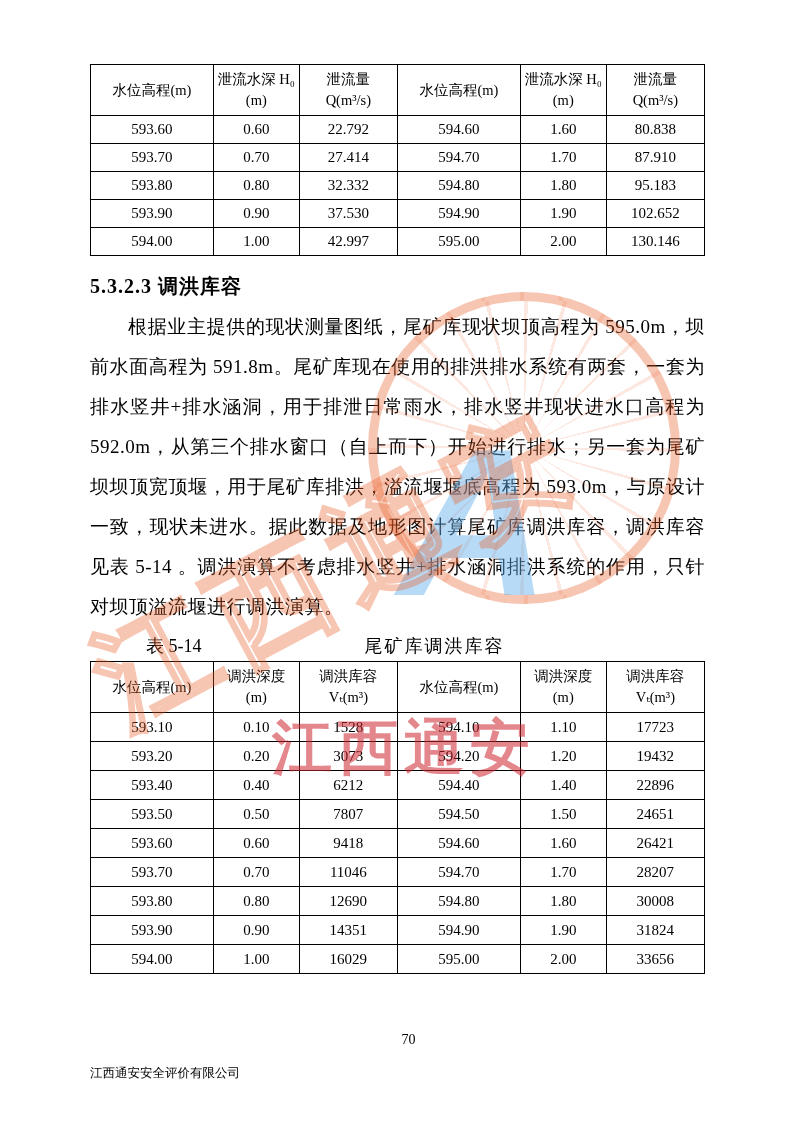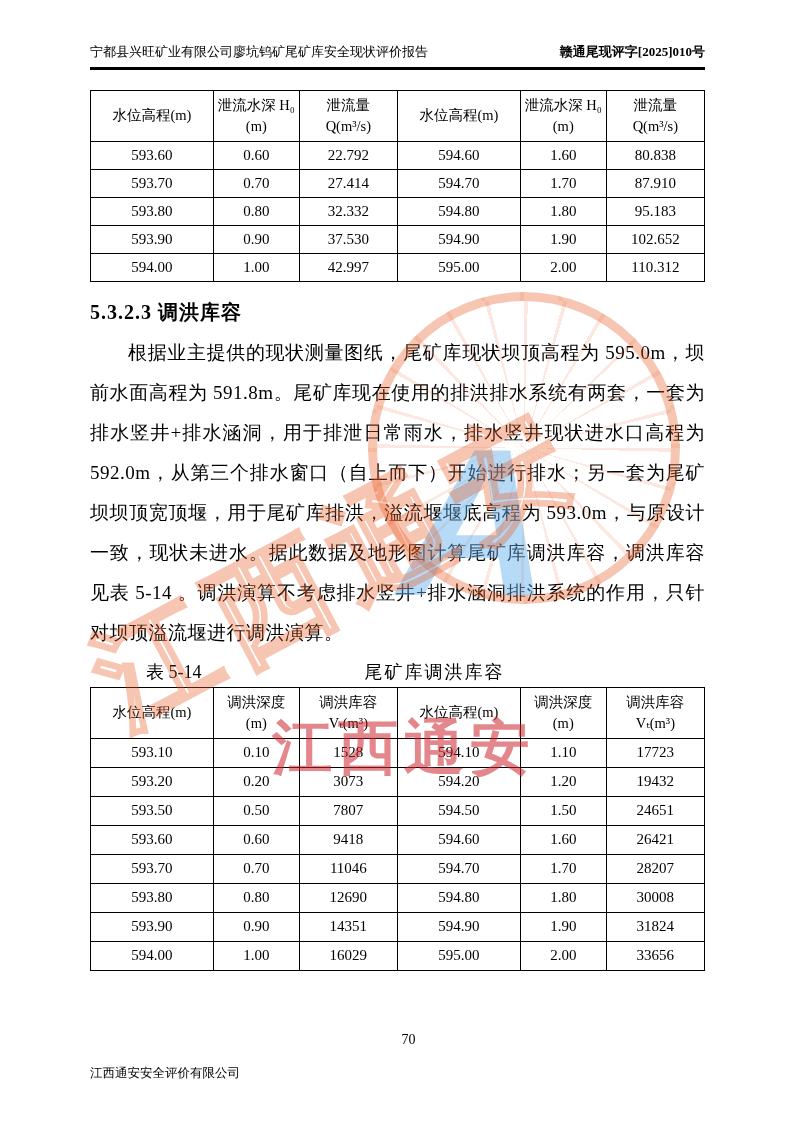--- a/index.html
+++ b/index.html
@@ -137,24 +137,20 @@
 
   <div class="wm">
     <div class="wm-ring"></div>
     <div class="wm-letter">A</div>
     <div class="wm-outline">江西通安</div>
     <div class="wm-solid">江西通安</div>
   </div>
 
   <div class="content">
 
-    <header class="page-header">
-      <span class="header-left">宁都县兴旺矿业有限公司廖坑钨矿尾矿库安全现状评价报告</span>
-      <span class="header-right">赣通尾现评字[2025]010号</span>
-    </header>
 
     <table class="data-table" id="discharge-table" data-table="discharge_table">
       <colgroup>
         <col class="c1">
           <col class="c2">
           <col class="c3">
         <col class="c4">
           <col class="c5">
           <col class="c6">
       </colgroup>
@@ -204,21 +200,21 @@
             <td>594.90</td>
             <td>1.90</td>
             <td>102.652</td>
           </tr>
           <tr>
             <td>594.00</td>
             <td>1.00</td>
             <td>42.997</td>
             <td>595.00</td>
             <td>2.00</td>
-            <td>110.312</td>
+            <td>130.146</td>
           </tr>
         </tbody>
     </table>
 
     <h3 class="section-heading">5.3.2.3 调洪库容</h3>
 
     <p class="body-text">根据业主提供的现状测量图纸，尾矿库现状坝顶高程为 595.0m，坝前水面高程为 591.8m。尾矿库现在使用的排洪排水系统有两套，一套为排水竖井+排水涵洞，用于排泄日常雨水，排水竖井现状进水口高程为 592.0m，从第三个排水窗口（自上而下）开始进行排水；另一套为尾矿坝坝顶宽顶堰，用于尾矿库排洪，溢流堰堰底高程为 593.0m，与原设计一致，现状未进水。据此数据及地形图计算尾矿库调洪库容，调洪库容见表 5-14 。调洪演算不考虑排水竖井+排水涵洞排洪系统的作用，只针对坝顶溢流堰进行调洪演算。</p>
 
     <div class="table-caption">
       <span class="caption-label">表 5-14</span>
@@ -259,20 +255,28 @@
           </tr>
           <tr>
             <td>593.20</td>
             <td>0.20</td>
             <td>3073</td>
             <td>594.20</td>
             <td>1.20</td>
             <td>19432</td>
           </tr>
           <tr>
+            <td>593.40</td>
+            <td>0.40</td>
+            <td>6212</td>
+            <td>594.40</td>
+            <td>1.40</td>
+            <td>22896</td>
+          </tr>
+          <tr>
             <td>593.50</td>
             <td>0.50</td>
             <td>7807</td>
             <td>594.50</td>
             <td>1.50</td>
             <td>24651</td>
           </tr>
           <tr>
             <td>593.60</td>
             <td>0.60</td>

